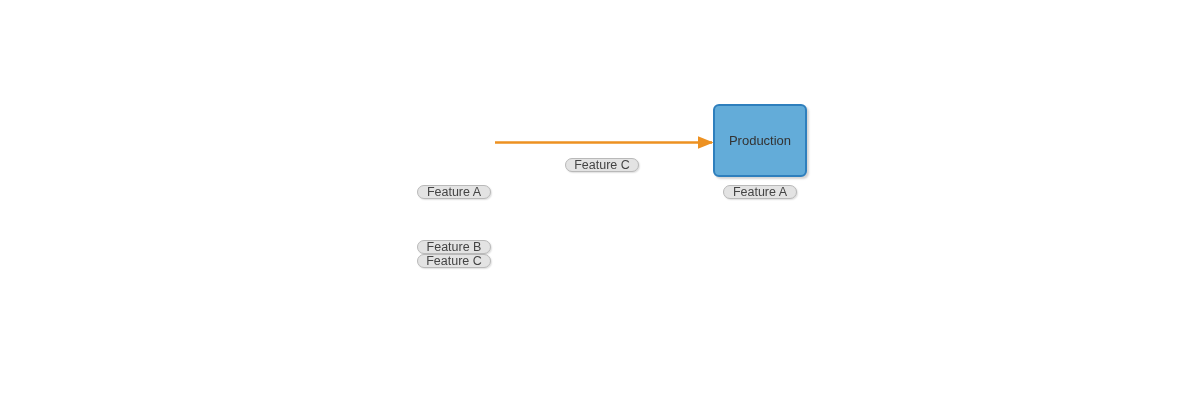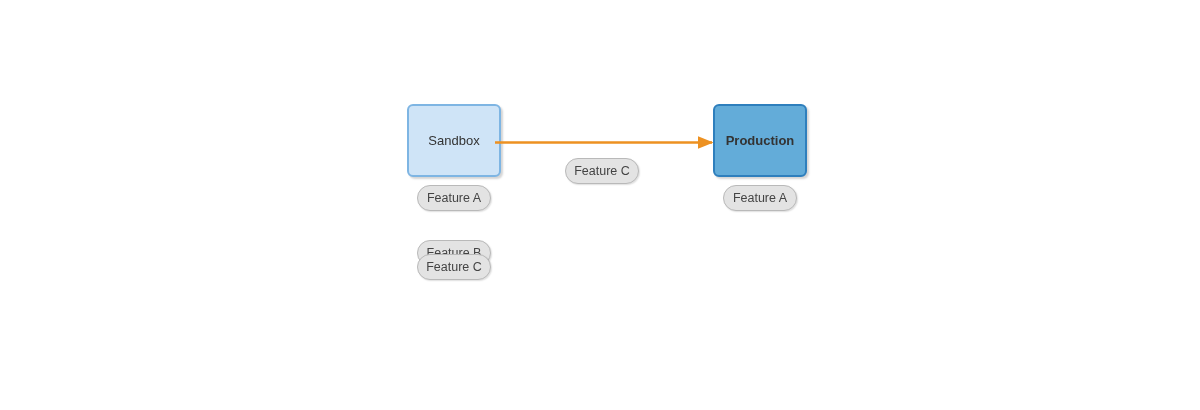--- a/index.html
+++ b/index.html
@@ -49,42 +49,41 @@
     border: 2px solid #7eb5e3;
   }
 
   #node-production {
     left: 713px;
     top: 104px;
     width: 94px;
     height: 73px;
     background: #63acd9;
     border: 2px solid #2e7fbd;
-    font-weight: bold;
   }
 
   .env-node-label {
     pointer-events: none;
   }
 
   
   #promotion-arrow {
     position: absolute;
     left: 495px;
     top: 128px;
     width: 225px;
     height: 30px;
     overflow: visible;
   }
 
   
   .feature-pill {
     position: absolute;
     box-sizing: border-box;
-    height: 26px;
+    height: 14px;
     border-radius: 13px;
     background: #e3e3e3;
     border: 1px solid #b9b9b9;
     color: #444444;
     font-size: 12.5px;
     line-height: 1;
     display: flex;
     align-items: center;
     justify-content: center;
     padding: 0 13px;
@@ -101,23 +100,20 @@
   #pill-transit-feature-c { left: 565px; top: 158px; width: 74px; }
 
   
   #pill-production-feature-a { left: 723px; top: 185px; width: 74px; }
 </style>
 </head>
 <body>
 
 <div id="diagram-canvas">
 
-  <div class="env-node" id="node-sandbox">
-    <span class="env-node-label">Sandbox</span>
-  </div>
 
   <svg id="promotion-arrow" width="225" height="30" viewBox="0 0 225 30">
     <defs>
       <marker id="arrowhead-orange" markerWidth="7" markerHeight="7" refX="5.4" refY="3" orient="auto" markerUnits="strokeWidth">
         <path d="M0,0.6 L6,3 L0,5.4 Z" fill="#ed9121"></path>
       </marker>
     </defs>
     <line x1="0" y1="14.5" x2="217" y2="14.5" stroke="#ed9121" stroke-width="2.6" marker-end="url(#arrowhead-orange)"></line>
   </svg>
 

